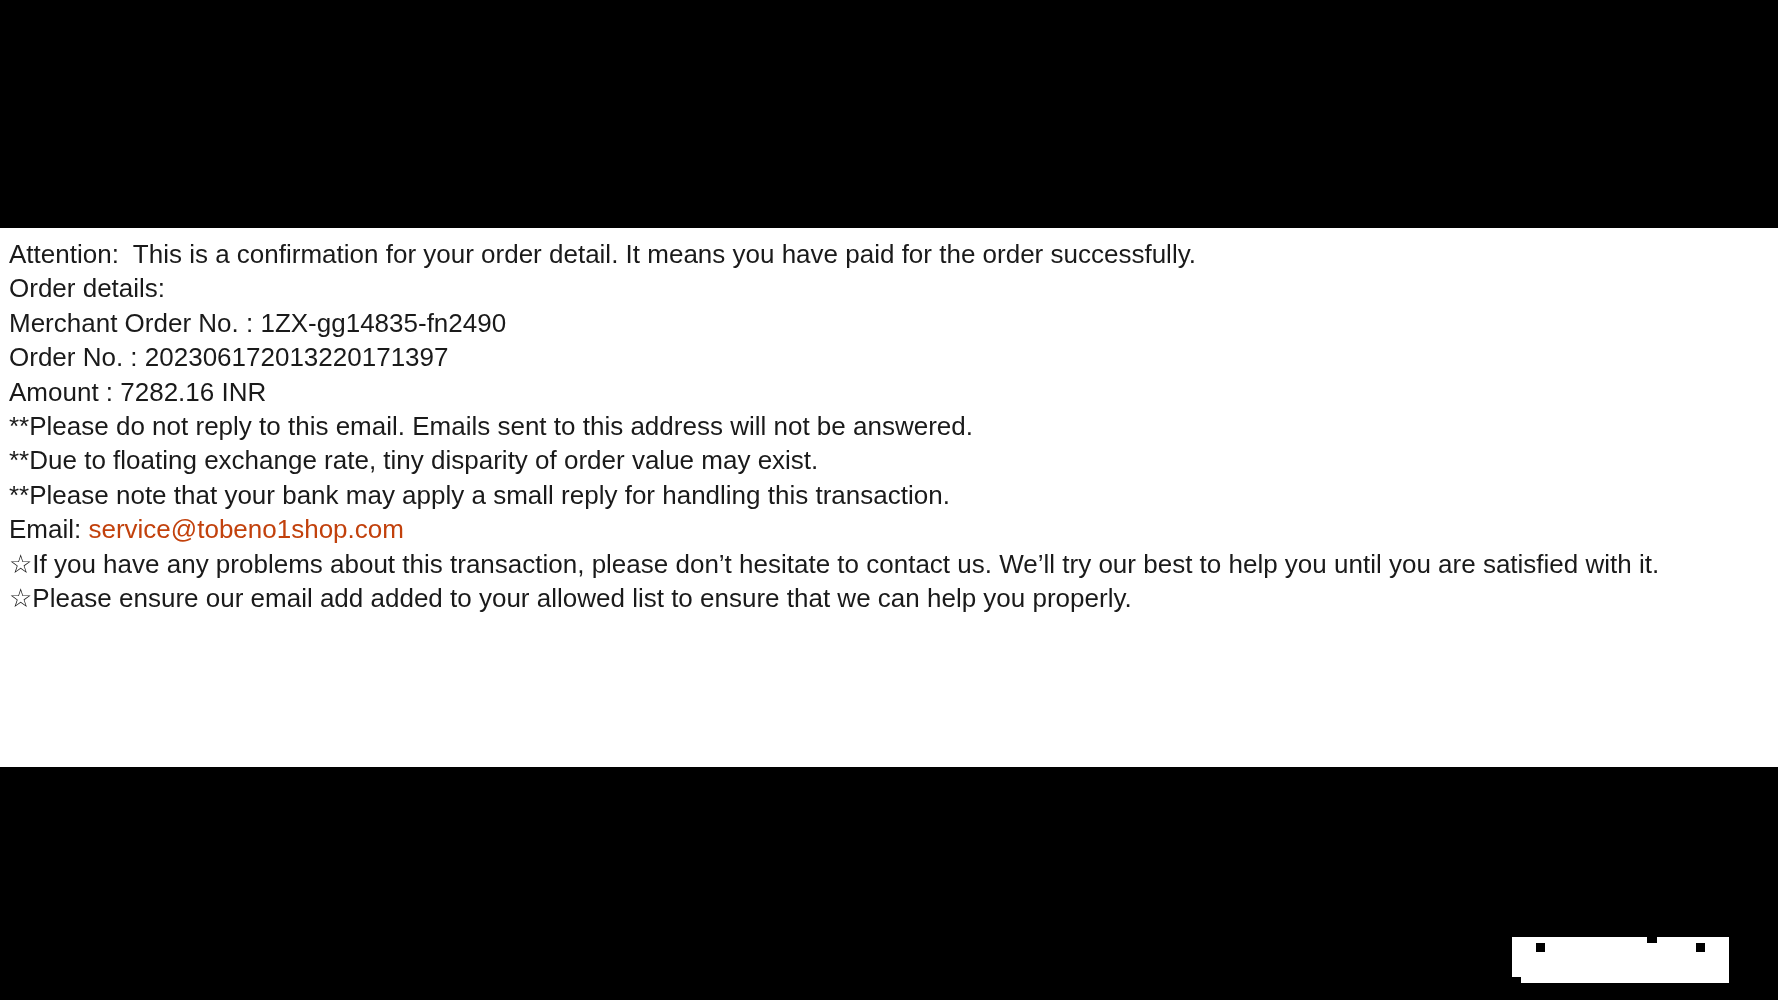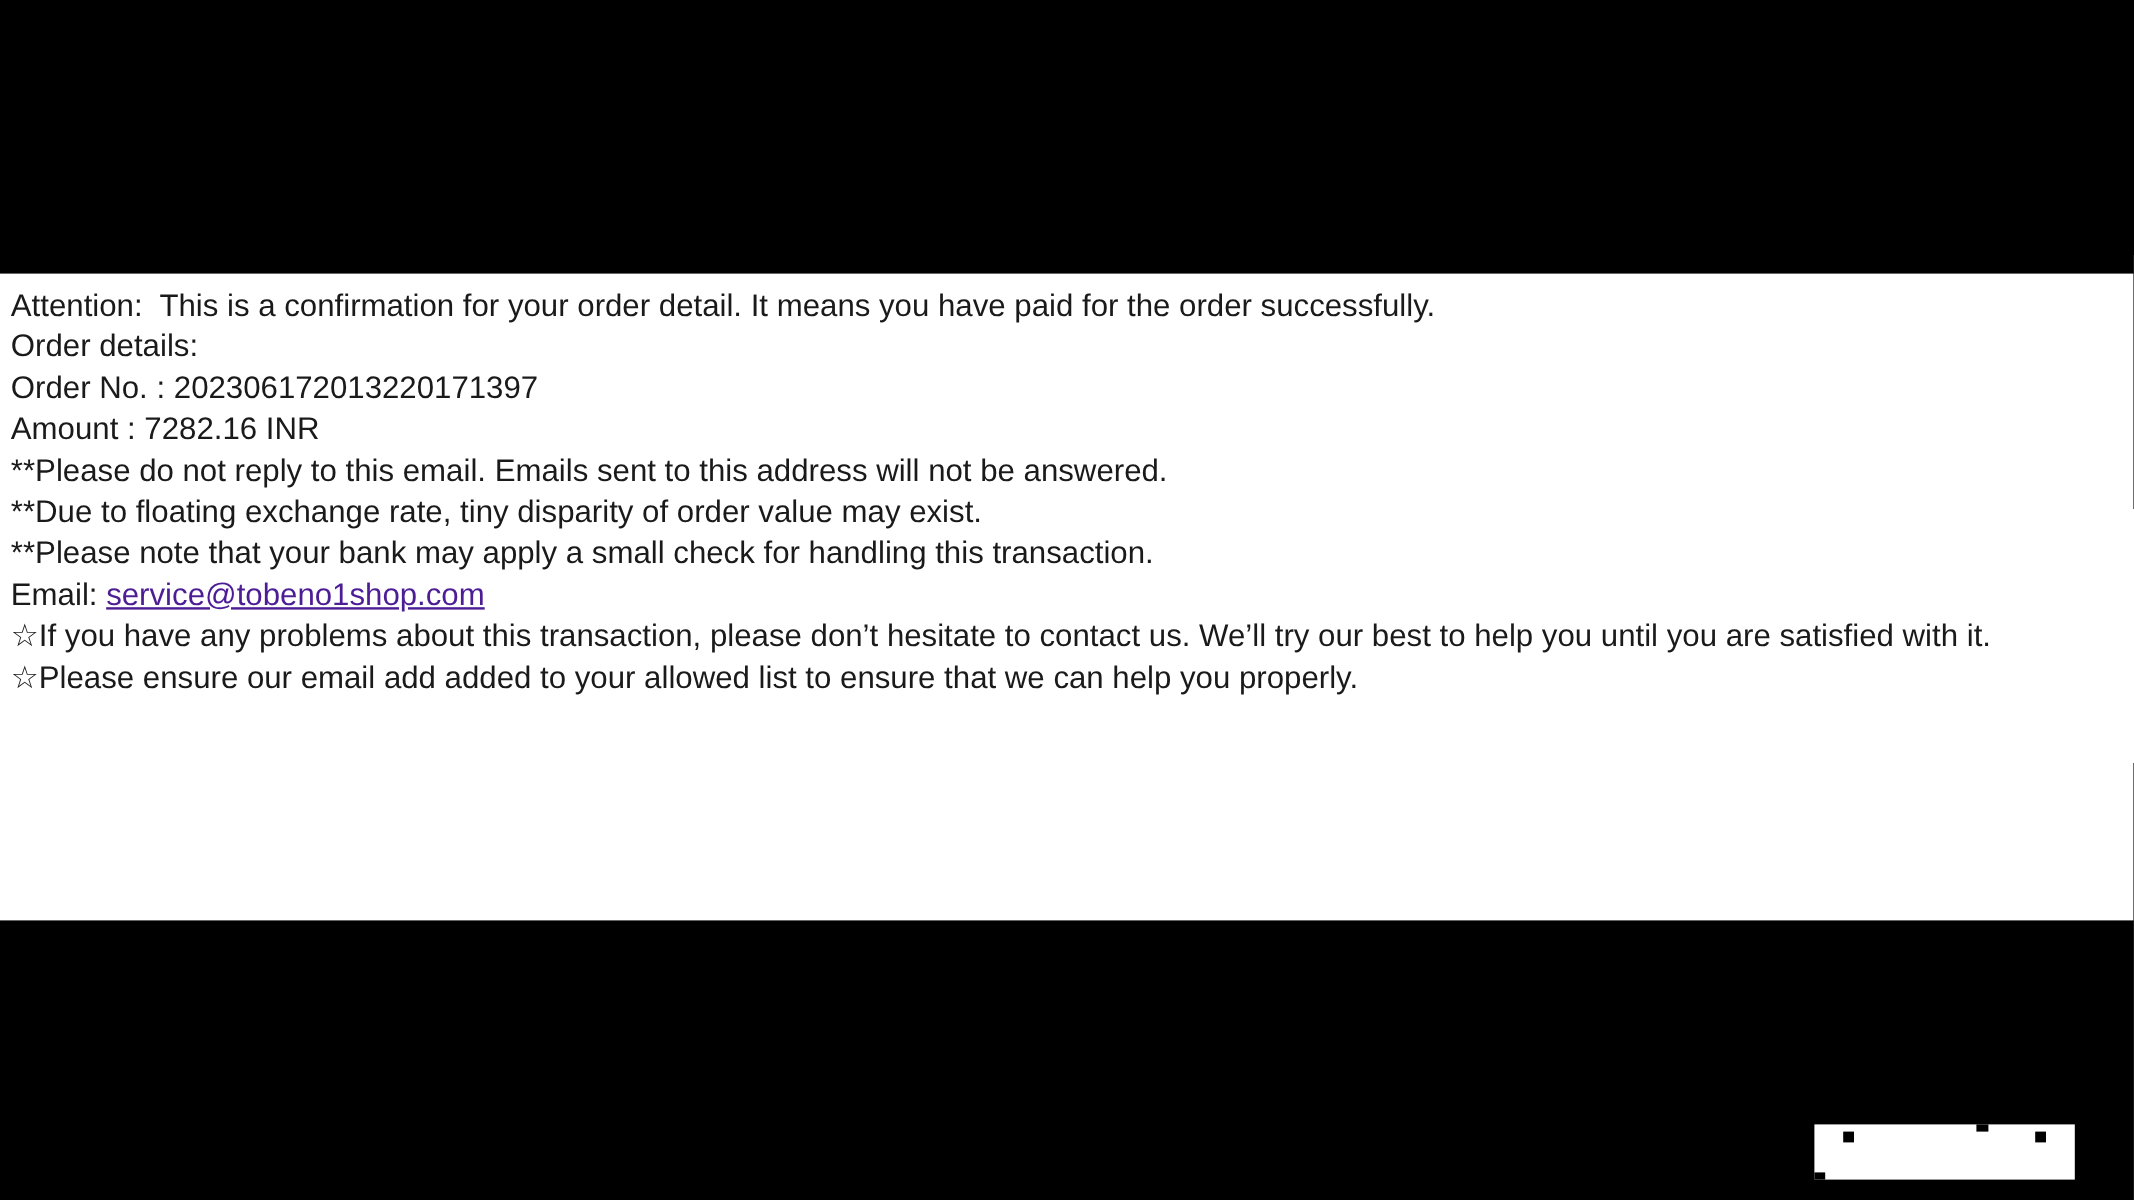--- a/index.html
+++ b/index.html
@@ -28,22 +28,21 @@
     font-family: "Liberation Sans", sans-serif;
     font-size: 26px;
     line-height: 34.4px;
     color: #1a1a1a;
   }
   .line {
     white-space: pre;
     height: 34.4px;
   }
   .lnk {
-    color: #4c1d95;
-    text-decoration: underline;
+    color: #c2410c;
     cursor: pointer;
   }
   .redaction {
     position: absolute;
     left: 1512px;
     top: 937px;
     width: 217px;
     height: 46px;
     background: #ffffff;
   }
@@ -58,25 +57,26 @@
   .notch-2 { left: 0;     top: 40px; width: 9px;  height: 6px; }
 </style>
 </head>
 <body>
 
 <div class="stage">
 
   <div class="email-panel">
     <div class="line">Attention:  This is a confirmation for your order detail. It means you have paid for the order successfully.</div>
     <div class="line">Order details:</div>
+    <div class="line">Merchant Order No. : 1ZX-gg14835-fn2490</div>
     <div class="line">Order No. : 202306172013220171397</div>
     <div class="line">Amount : 7282.16 INR</div>
     <div class="line">**Please do not reply to this email. Emails sent to this address will not be answered.</div>
     <div class="line">**Due to floating exchange rate, tiny disparity of order value may exist.</div>
-    <div class="line">**Please note that your bank may apply a small check for handling this transaction.</div>
+    <div class="line">**Please note that your bank may apply a small reply for handling this transaction.</div>
     <div class="line"><span>Email: </span><a class="lnk">service@tobeno1shop.com</a></div>
     <div class="line">☆If you have any problems about this transaction, please don’t hesitate to contact us. We’ll try our best to help you until you are satisfied with it.</div>
     <div class="line">☆Please ensure our email add added to your allowed list to ensure that we can help you properly.</div>
   </div>
 
   <div class="redaction">
     <span class="mark speck-1"></span>
     <span class="mark speck-2"></span>
     <span class="mark notch-1"></span>
     <span class="mark notch-2"></span>

